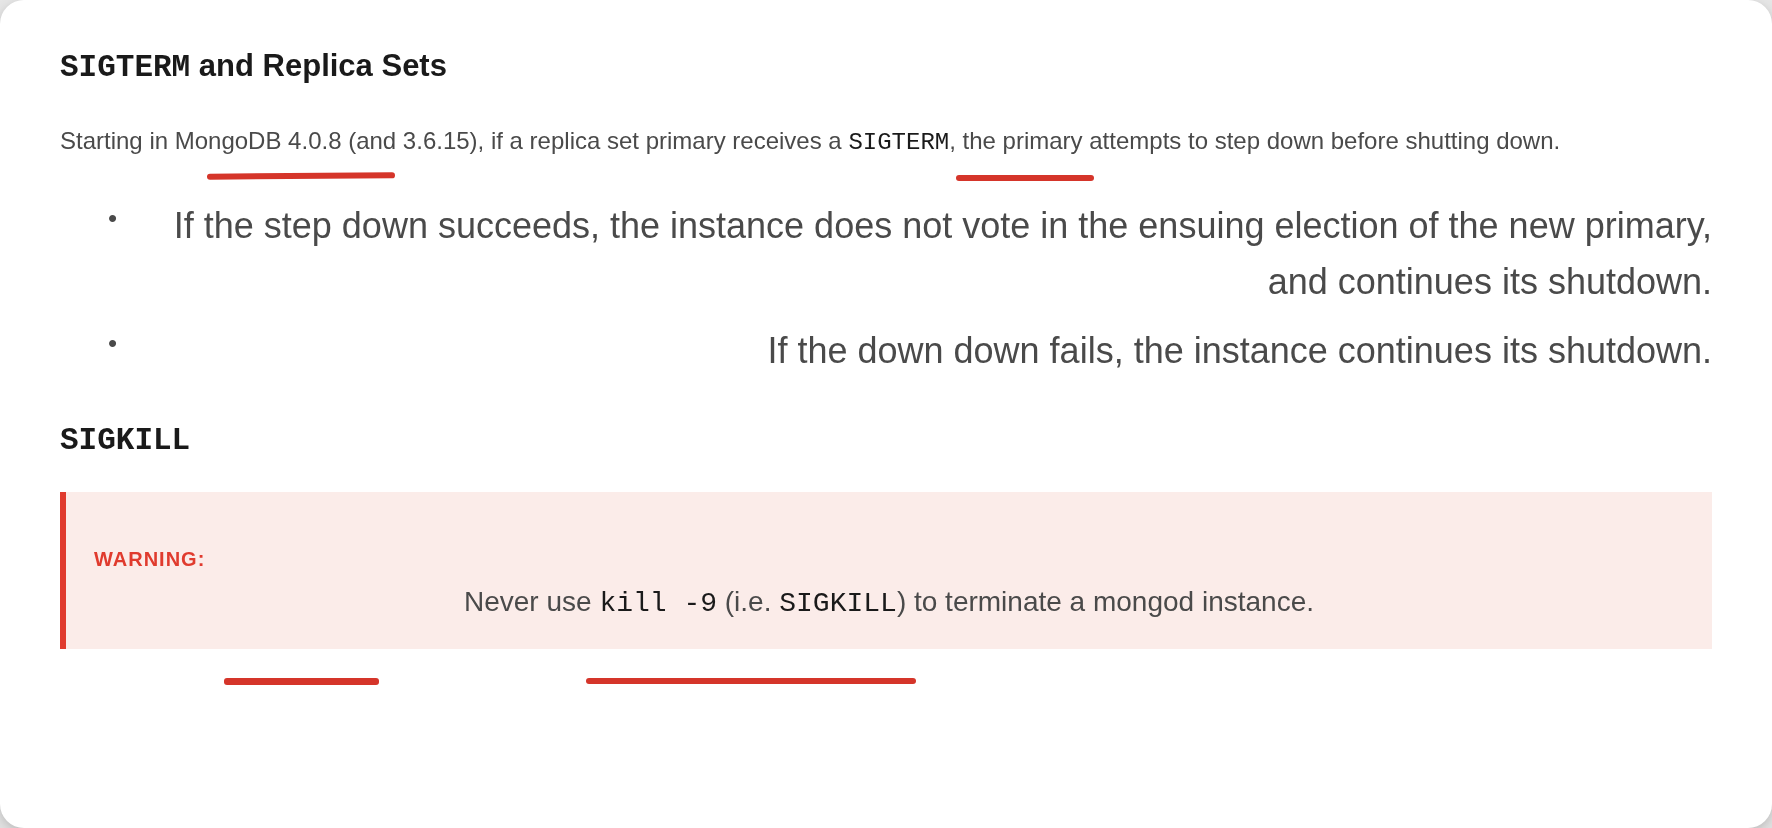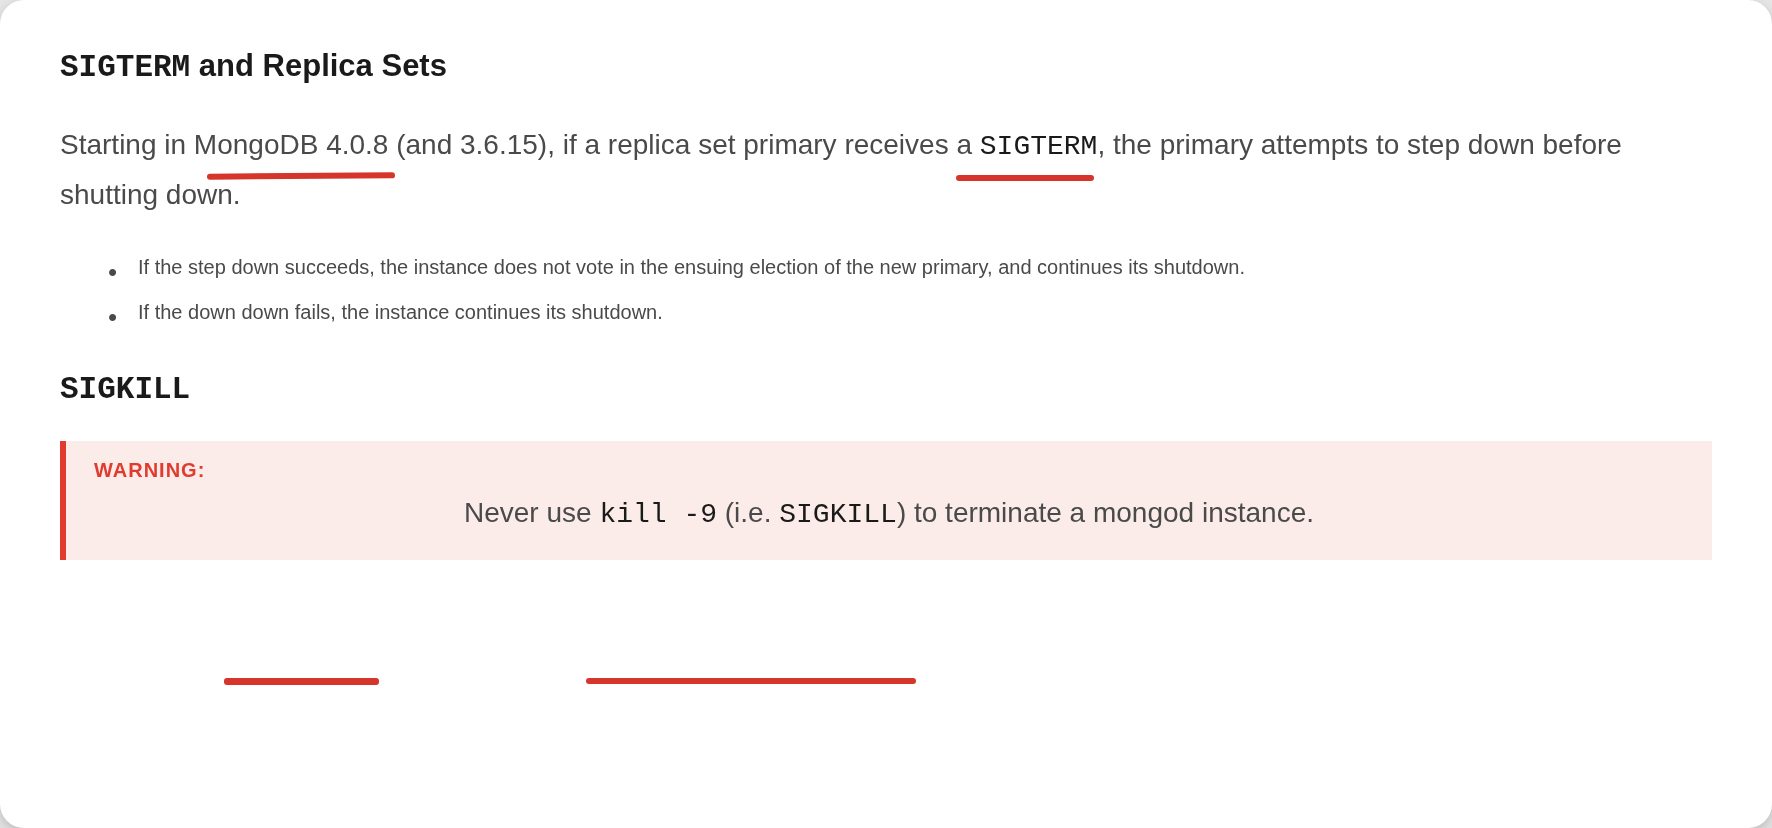--- a/index.html
+++ b/index.html
@@ -30,40 +30,41 @@
     font-size: 31px;
     font-weight: 700;
     color: #1a1a1a;
   }
   h3.section-heading .code {
     font-family: "SFMono-Regular", Consolas, "Liberation Mono", Menlo, monospace;
     font-weight: 700;
   }
   p.body {
     margin: 0 0 34px 0;
-    font-size: 28px;
+    font-size: 24px;
     line-height: 1.7;
     color: #4a4a4a;
   }
   .code-inline {
     font-family: "SFMono-Regular", Consolas, "Liberation Mono", Menlo, monospace;
     color: #1a1a1a;
   }
   ul.bullets {
     margin: 0 0 44px 0;
     padding-left: 78px;
     list-style: none;
   }
   ul.bullets li {
     position: relative;
-    font-size: 20px;
+    font-size: 36px;
     line-height: 1.55;
     color: #4a4a4a;
     margin-bottom: 14px;
     padding-left: 0;
+    text-align: right;
   }
   ul.bullets li::before {
     content: "•";
     position: absolute;
     left: -30px;
     top: 0;
     color: #4a4a4a;
     font-size: 26px;
   }
   h3.sub-heading {
@@ -77,20 +78,21 @@
     border-left: 6px solid #e03b2e;
     background: #fbece9;
     padding: 18px 28px 24px 28px;
   }
   .warning-label {
     font-size: 20px;
     font-weight: 700;
     letter-spacing: 1px;
     color: #e03b2e;
     margin-bottom: 10px;
+    margin-top: 38px;
   }
   .warning-text {
     font-size: 28px;
     line-height: 1.5;
     color: #4a4a4a;
     text-align: center;
   }
   
   .mark {
     position: absolute;

